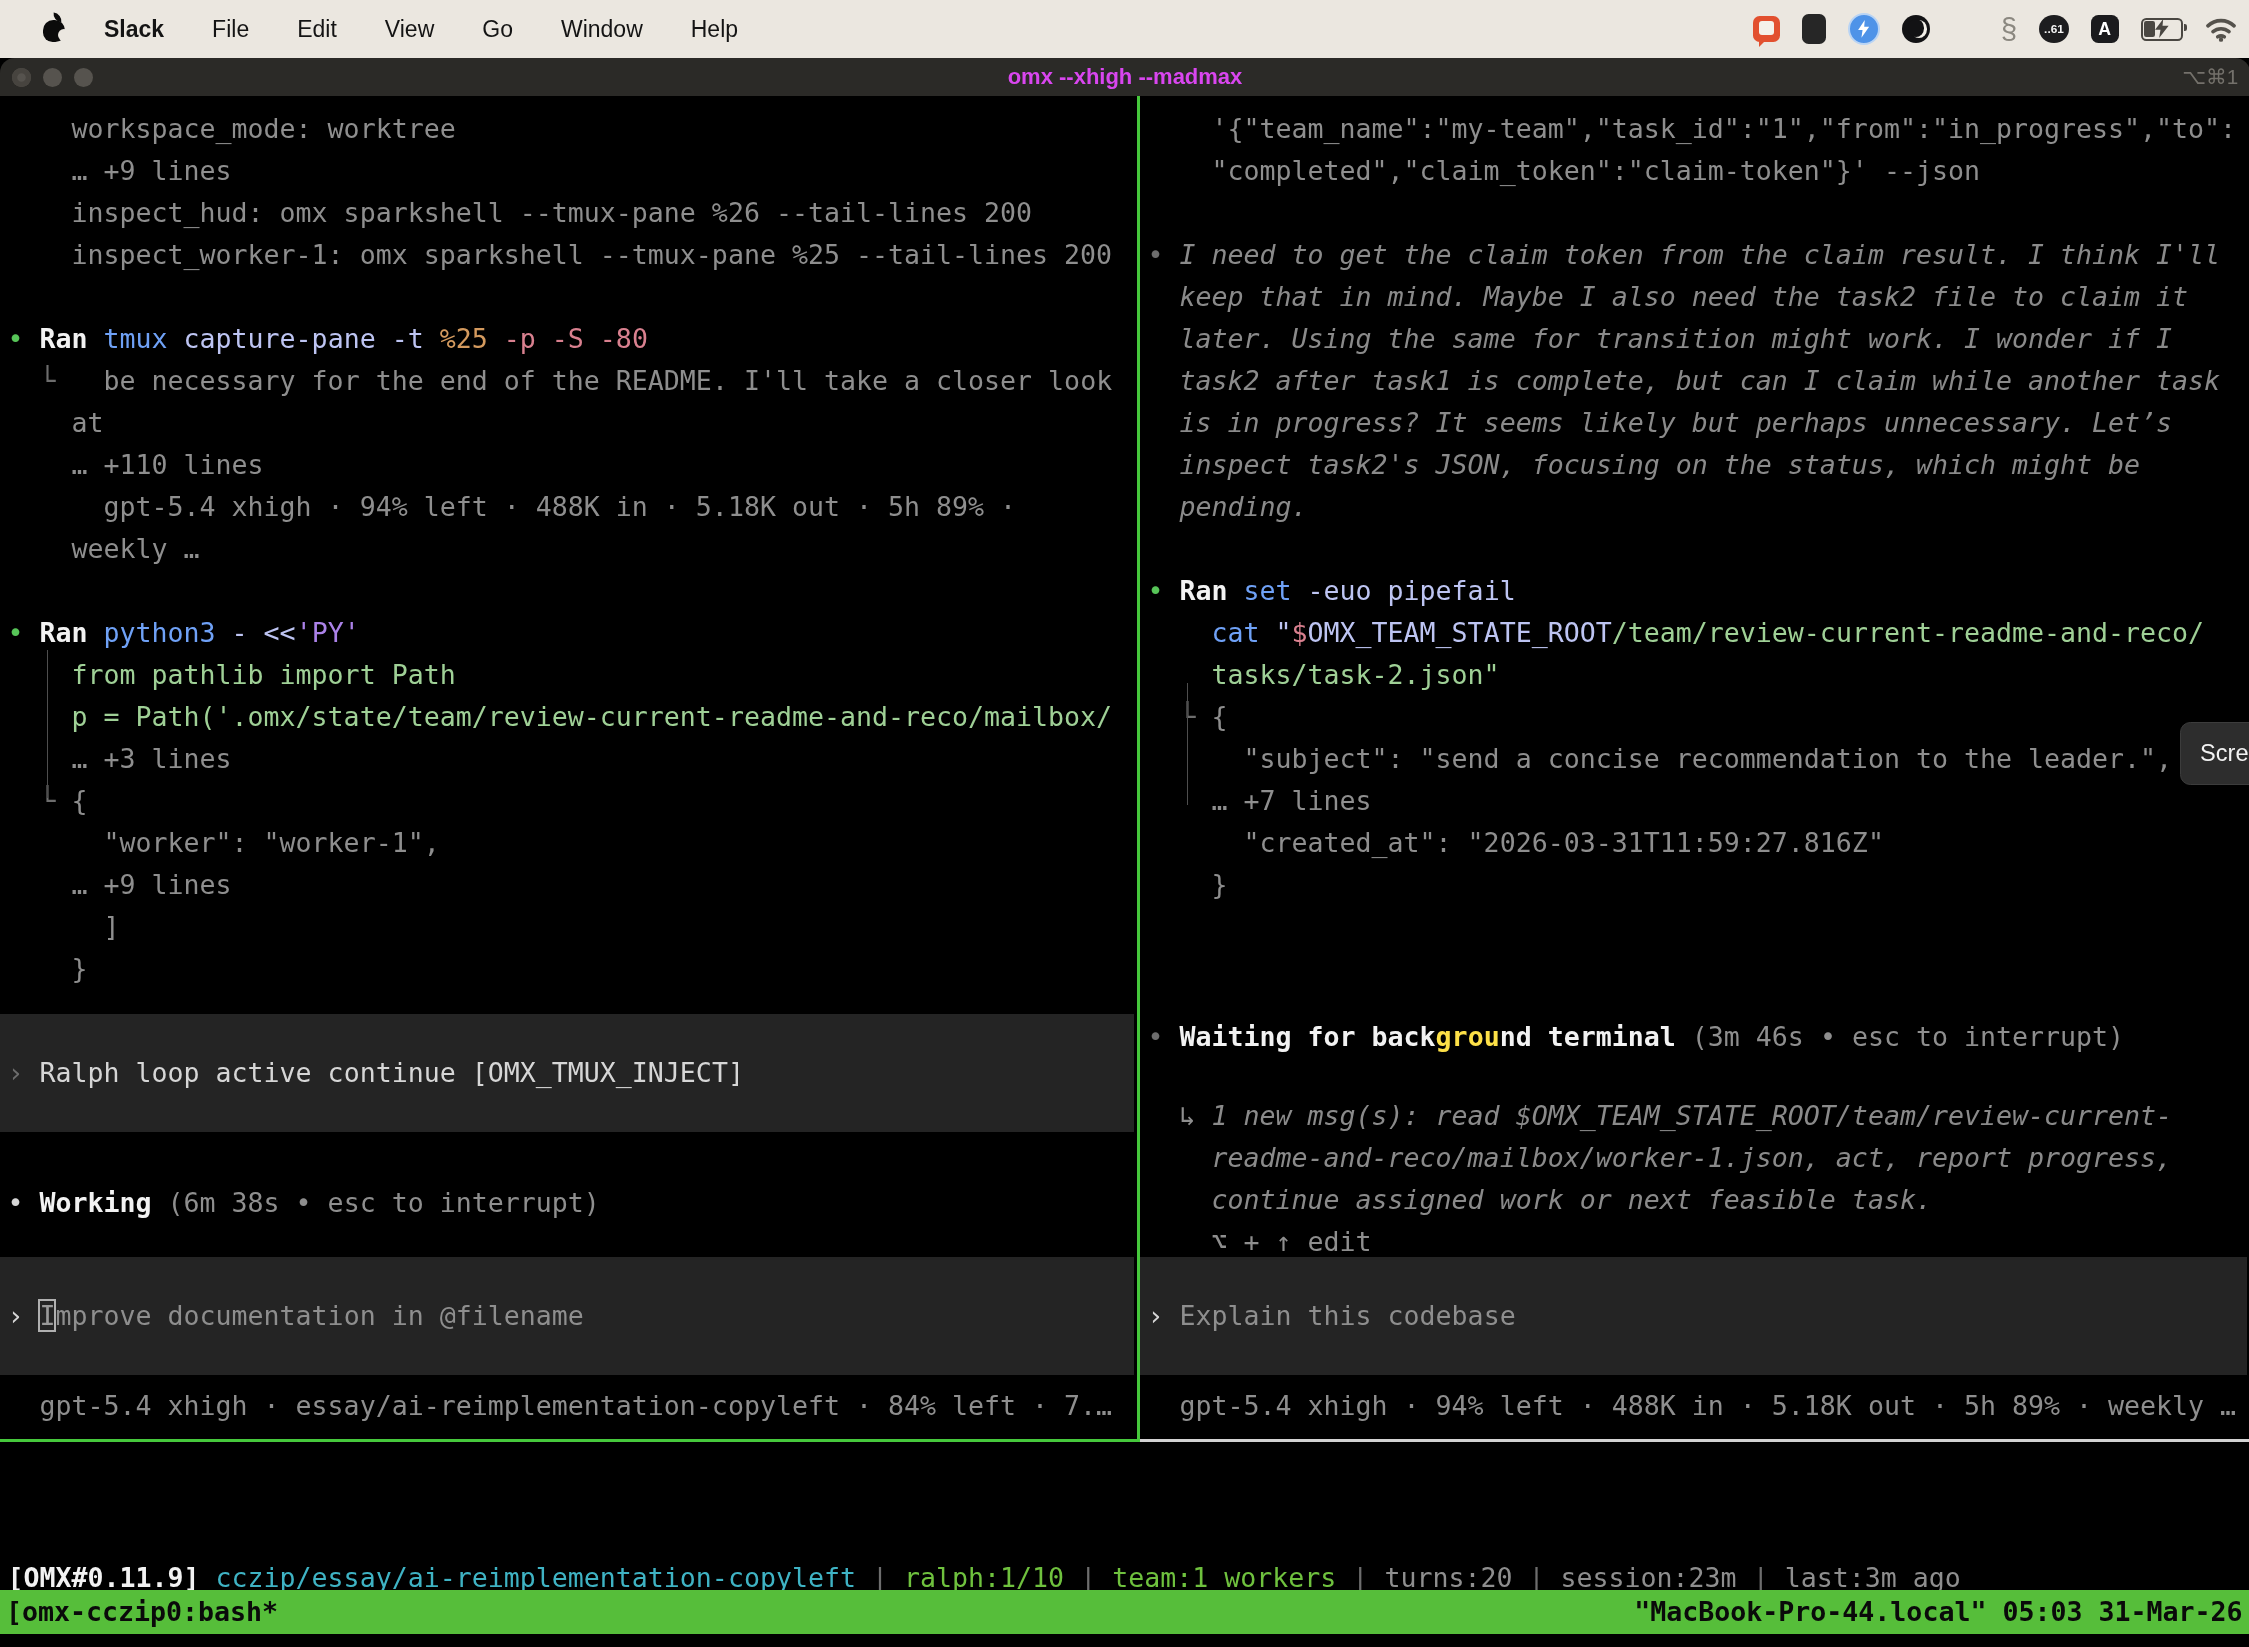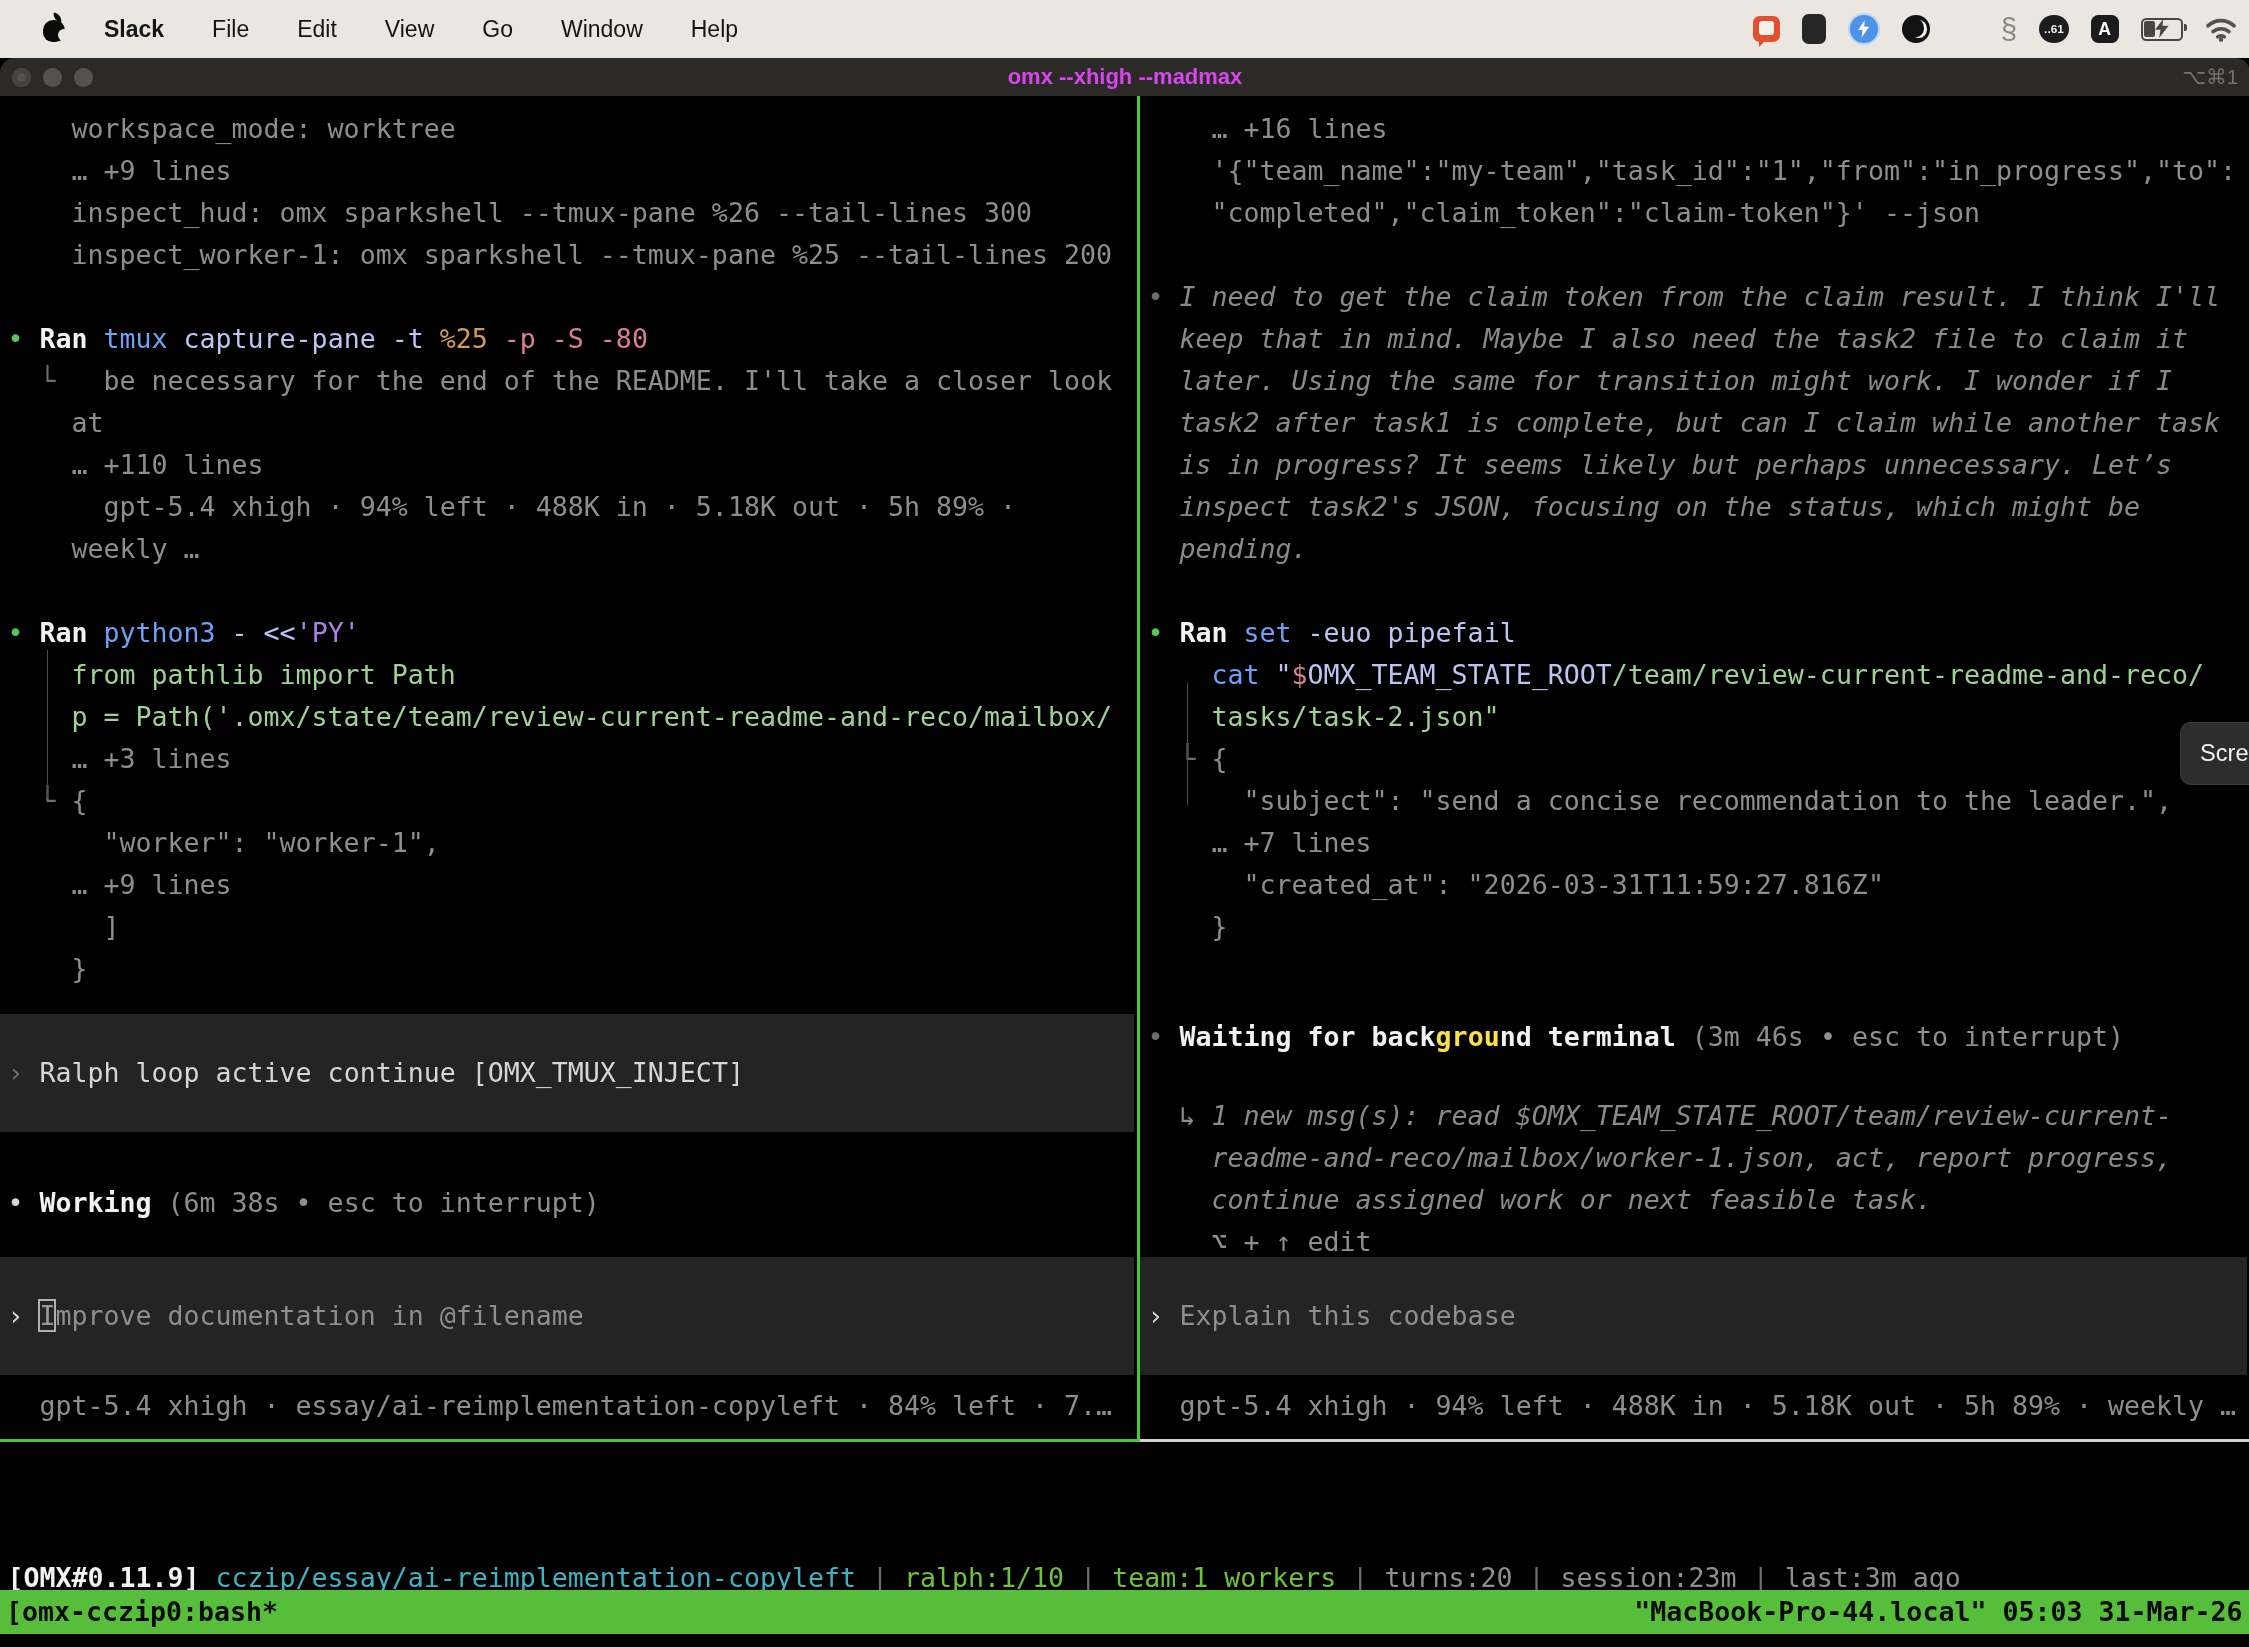--- a/index.html
+++ b/index.html
@@ -174,21 +174,21 @@
     <span id="win-title">omx --xhigh --madmax</span>
     <span id="win-shortcut">⌥⌘1</span>
   </div>
 
   <div id="term">
 
     <div class="pane" id="pane-left">
       <div class="log mono">
           <div class="line"><span class="s-gray">    workspace_mode: worktree</span></div>
           <div class="line"><span class="s-gray">    … +9 lines</span></div>
-          <div class="line"><span class="s-gray">    inspect_hud: omx sparkshell --tmux-pane %26 --tail-lines 300</span></div>
+          <div class="line"><span class="s-gray">    inspect_hud: omx sparkshell --tmux-pane %26 --tail-lines 200</span></div>
           <div class="line"><span class="s-gray">    inspect_worker-1: omx sparkshell --tmux-pane %25 --tail-lines 200</span></div>
           <div class="line"></div>
           <div class="line"><span class="s-gb">• </span><span class="s-bw">Ran </span><span class="s-blue">tmux </span><span class="s-lav">capture-pane </span><span class="s-lav">-t </span><span class="s-orange">%25 </span><span class="s-rose">-p </span><span class="s-rose">-S </span><span class="s-rose">-80</span></div>
           <div class="line"><span class="s-dim">  └   </span><span class="s-gray">be necessary for the end of the README. I'll take a closer look</span></div>
           <div class="line"><span class="s-gray">    at</span></div>
           <div class="line"><span class="s-gray">    … +110 lines</span></div>
           <div class="line"><span class="s-gray">      gpt-5.4 xhigh · 94% left · 488K in · 5.18K out · 5h 89% ·</span></div>
           <div class="line"><span class="s-gray">    weekly …</span></div>
           <div class="line"></div>
           <div class="line"><span class="s-gb">• </span><span class="s-bw">Ran </span><span class="s-blue">python3 </span><span class="s-lav">- </span><span class="s-lav">&lt;&lt;</span><span class="s-purple">'PY'</span></div>
@@ -213,21 +213,20 @@
       </div>
       <div class="abs statusline">
         <div class="line"><span class="s-gray">  gpt-5.4 xhigh · essay/ai-reimplementation-copyleft · 84% left · 7.…</span></div>
       </div>
     </div>
 
     <div id="divider"></div>
 
     <div class="pane" id="pane-right">
       <div class="log mono">
-          <div class="line"><span class="s-gray">    … +16 lines</span></div>
           <div class="line"><span class="s-gray">    '{"team_name":"my-team","task_id":"1","from":"in_progress","to":</span></div>
           <div class="line"><span class="s-gray">    "completed","claim_token":"claim-token"}' --json</span></div>
           <div class="line"></div>
           <div class="line"><span class="s-dim">• </span><span class="s-it">I need to get the claim token from the claim result. I think I'll</span></div>
           <div class="line"><span class="s-it">  keep that in mind. Maybe I also need the task2 file to claim it</span></div>
           <div class="line"><span class="s-it">  later. Using the same for transition might work. I wonder if I</span></div>
           <div class="line"><span class="s-it">  task2 after task1 is complete, but can I claim while another task</span></div>
           <div class="line"><span class="s-it">  is in progress? It seems likely but perhaps unnecessary. Let’s</span></div>
           <div class="line"><span class="s-it">  inspect task2's JSON, focusing on the status, which might be</span></div>
           <div class="line"><span class="s-it">  pending.</span></div>

